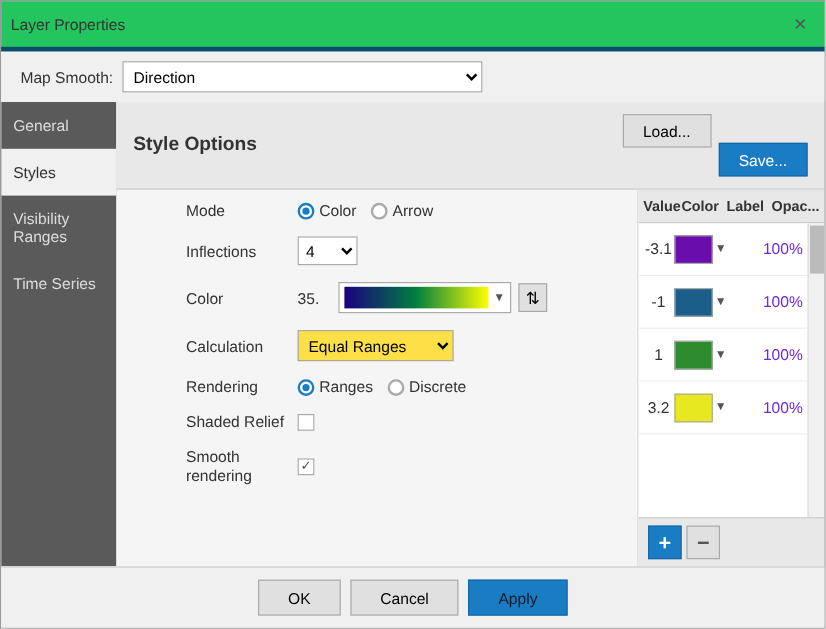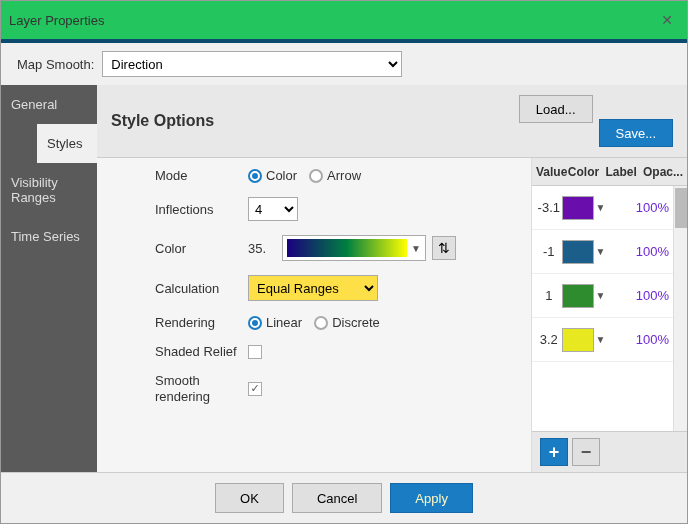--- a/index.html
+++ b/index.html
@@ -93,21 +93,20 @@
     .sidebar-item {
       padding: 12px 10px;
       color: #ddd;
       font-size: 13px;
       cursor: pointer;
     }
     .sidebar-item.active {
       background: #f0f0f0;
       color: #333;
       font-weight: normal;
-      margin-left: 36px;
     }
 
     .content-area {
       flex: 1;
       background: #f5f5f5;
       display: flex;
       flex-direction: column;
       overflow: hidden;
     }
 
@@ -451,21 +450,21 @@
       height: 30px;
       padding: 0 24px;
       font-size: 13px;
       cursor: pointer;
       border: 1px solid #aaa;
       background: #e0e0e0;
     }
 
     .btn-apply {
       background: #1a7dc4;
-      color: #fef9c3;
+      color: #0f172a;
       border-color: #1568a8;
     }
   </style>
 </head>
 <body>
 
 <div class="dialog">
 
   <div class="title-bar">
     <span class="title-bar-text">Layer Properties</span>
@@ -556,21 +555,21 @@
               <option>Quantile</option>
               <option>Natural Breaks</option>
             </select>
           </div>
 
           <div class="form-row">
             <span class="form-label">Rendering</span>
             <div class="radio-group">
               <div class="radio-option">
                 <div class="radio-circle selected"></div>
-                <span class="radio-label">Linear</span>
+                <span class="radio-label">Ranges</span>
               </div>
               <div class="radio-option">
                 <div class="radio-circle"></div>
                 <span class="radio-label">Discrete</span>
               </div>
             </div>
           </div>
 
           <div class="form-row">
             <span class="form-label">Shaded Relief</span>

